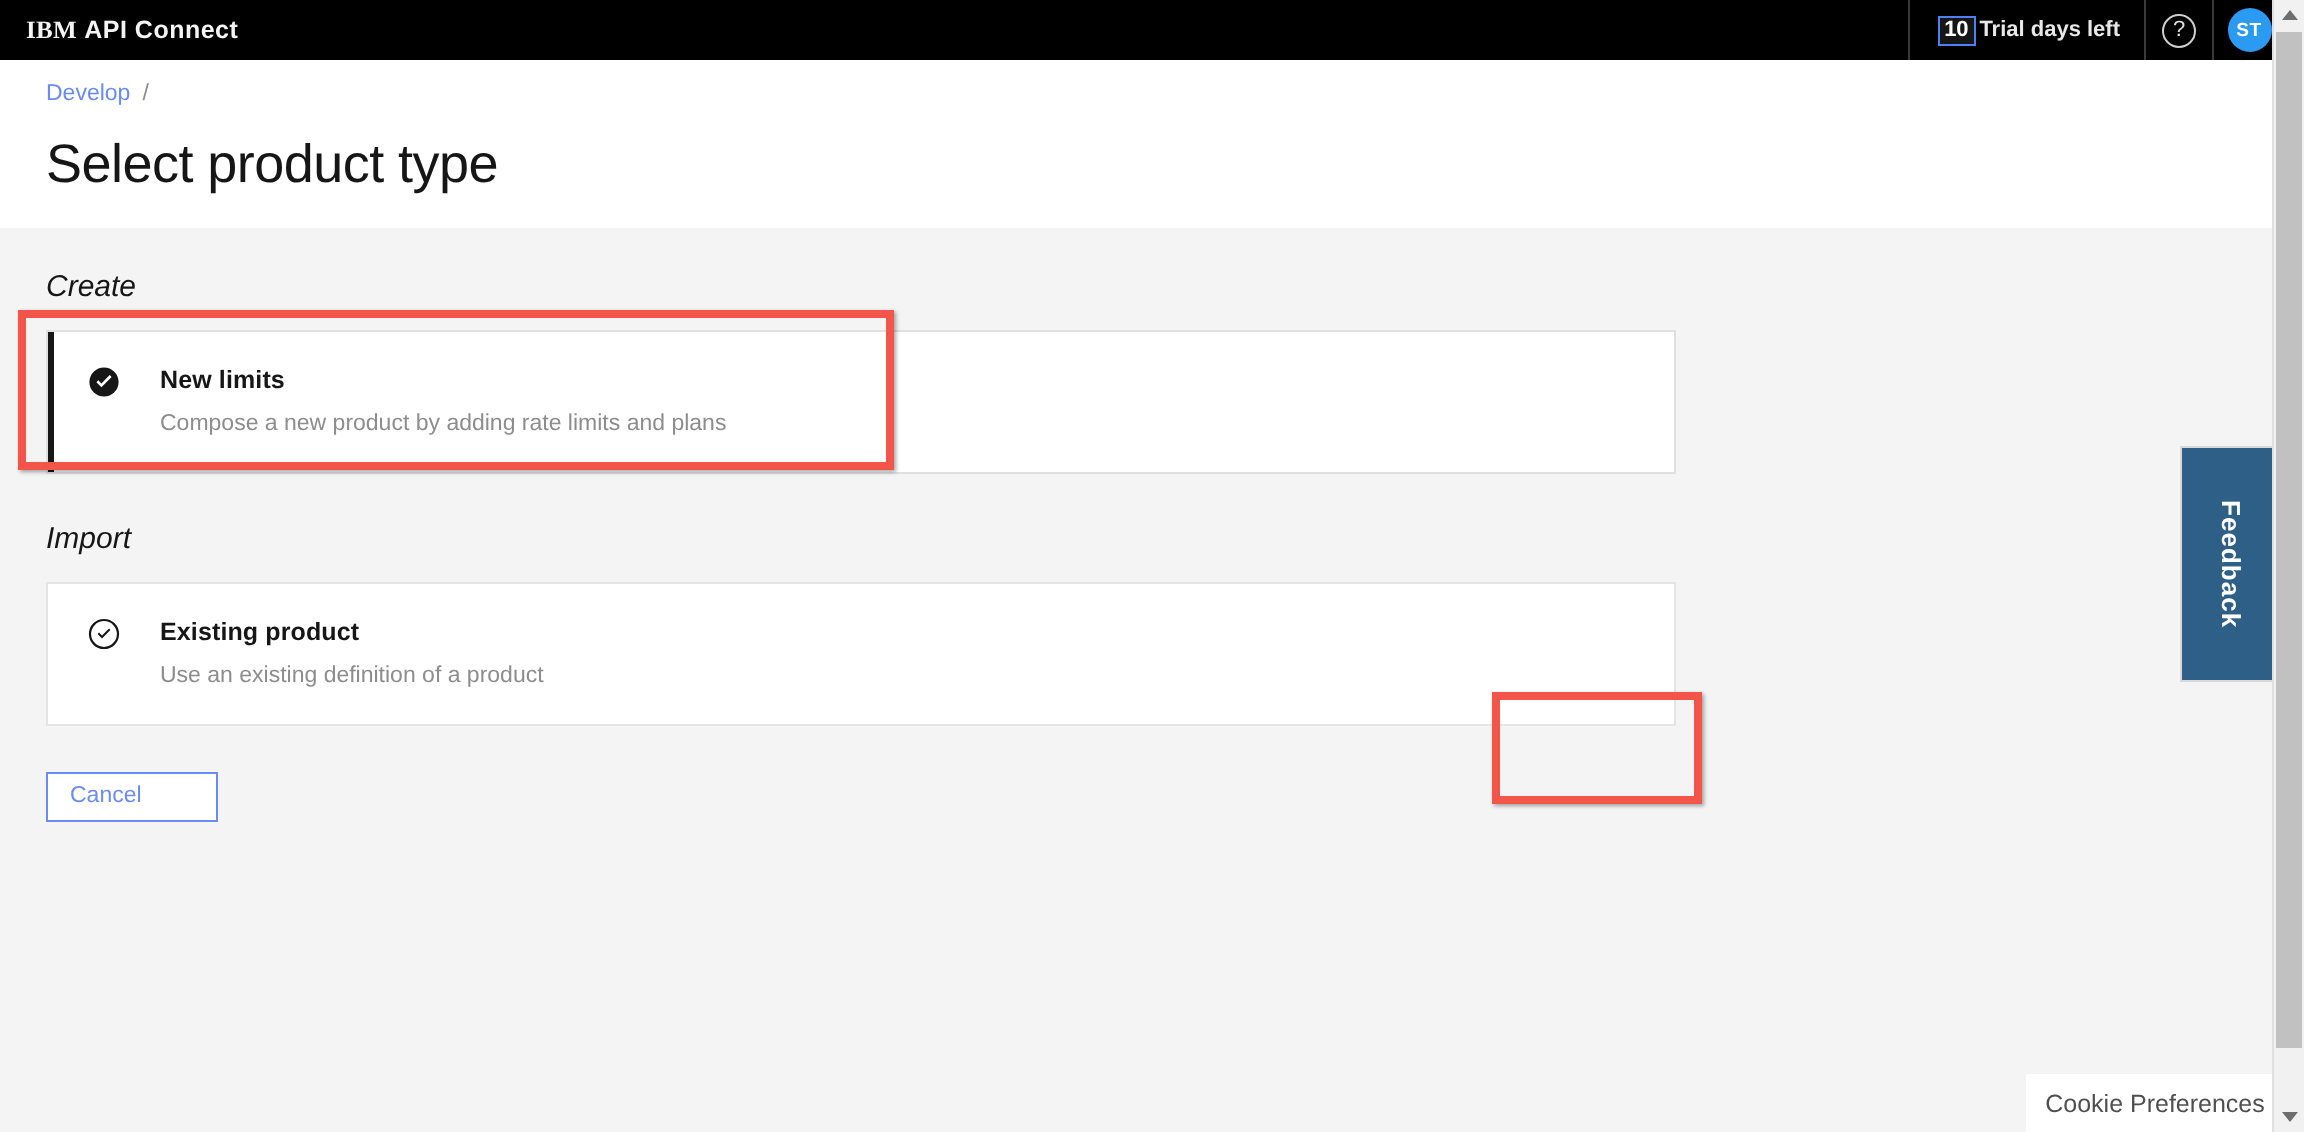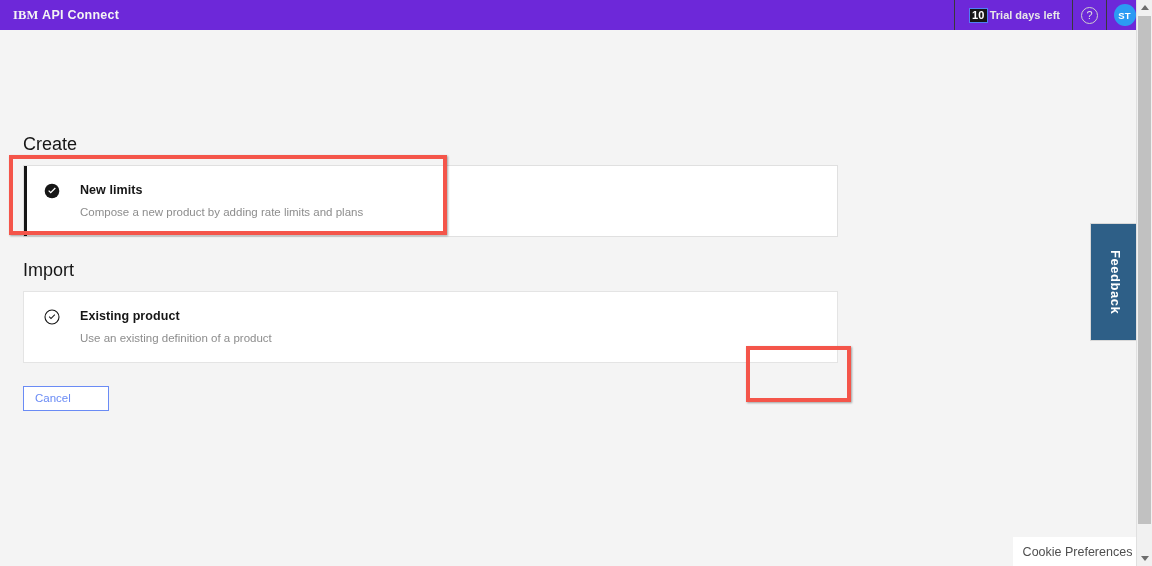--- a/index.html
+++ b/index.html
@@ -20,21 +20,21 @@
     background: #f4f4f4;
     overflow: hidden;
   }
 
   
   .topbar {
     position: absolute;
     top: 0; left: 0;
     width: 1142px;
     height: 30px;
-    background: #6d28d9;
+    background: #000000;
     display: flex;
     align-items: center;
     z-index: 30;
   }
   .brand {
     padding-left: 13px;
     font-size: 12.5px;
     color: #f4f4f4;
     letter-spacing: .02em;
     white-space: nowrap;
@@ -156,26 +156,27 @@
   .content {
     position: absolute;
     top: 114px; left: 0;
     width: 1142px;
     bottom: 0;
     background: #f4f4f4;
     padding: 0 0 0 23px;
   }
 
   .section-heading {
-    font-size: 18px;
+    font-size: 15px;
     font-weight: 300;
     color: #161616;
     line-height: 22px;
     padding-top: 19px;
     padding-bottom: 0;
+    font-style: italic;
   }
 
   .tile {
     position: relative;
     width: 815px;
     background: #ffffff;
     border: 1px solid #e4e4e4;
     padding: 16px 16px 16px 20px;
     margin-top: 10px;
     min-height: 59px;
@@ -379,20 +380,27 @@
         <span class="help-circle">?</span>
       </div>
 
       <div class="avatar-cell">
         <span class="avatar">ST</span>
       </div>
 
     </div>
   </div>
 
+  <div class="page-header">
+    <div class="breadcrumb">
+      <a href="#">Develop</a>
+      <span class="sep">/</span>
+    </div>
+    <h1 class="page-title">Select product type</h1>
+  </div>
 
   <div class="content">
 
     <div class="section-heading">Create</div>
 
     <div class="tile selected">
       <div class="tile-inner">
         <span class="tile-check">
           <svg width="16" height="16" viewBox="0 0 16 16" aria-hidden="true">
             <circle cx="8" cy="8" r="7.3" fill="#161616"></circle>

